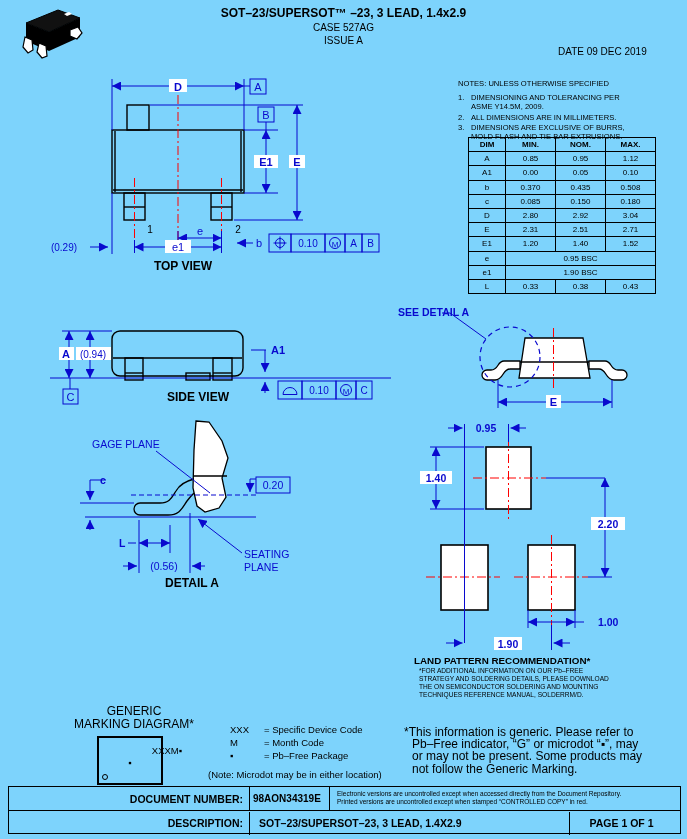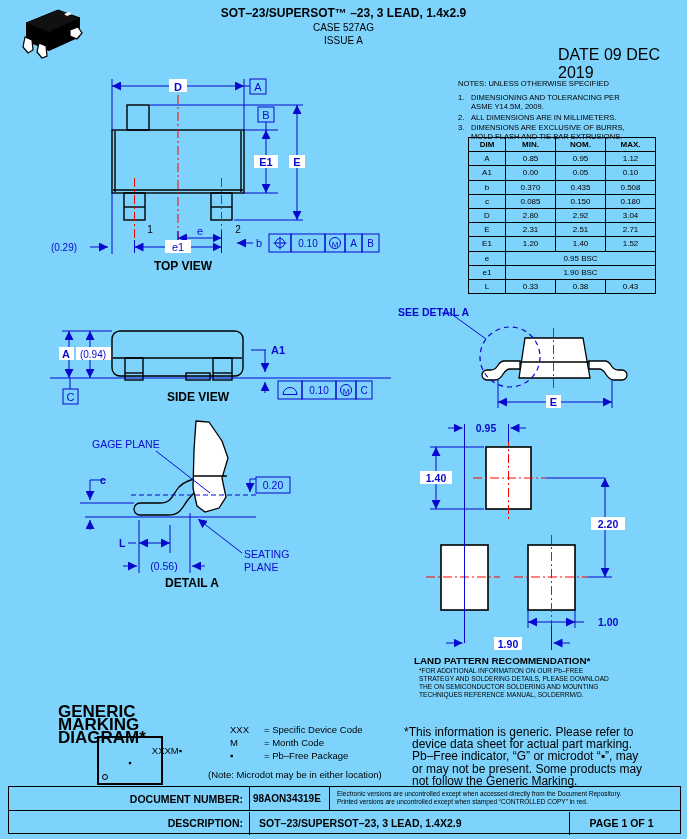--- a/index.html
+++ b/index.html
@@ -3,40 +3,40 @@
 <meta charset="utf-8">
 <style>
   html,body{margin:0;padding:0;background:#888;}
   #sheet{position:relative;width:687px;height:839px;background:#7dd3fc;
     font-family:"Liberation Sans", sans-serif;color:#000;overflow:hidden;}
   .abs{position:absolute;}
   
   #title-block{left:0;top:7px;width:687px;text-align:center;line-height:13.5px;}
   #title-l1{font-size:12px;font-weight:bold;}
   #title-l2,#title-l3{font-size:10px;}
-  #date{left:558px;top:46px;font-size:16px;}
+  #date{left:558px;top:46px;font-size:10px;}
   
   #notes{left:458px;top:79px;width:228px;font-size:7.6px;line-height:9.2px;}
   #notes .hd{margin-bottom:5px;}
   .note-item{display:flex;margin-top:1px;}
   .note-num{width:13px;flex:none;}
   
   #dimtable{left:468px;top:137px;}
   #dimtable table{border-collapse:collapse;}
   #dimtable td,#dimtable th{border:1px solid #000;font-size:8px;text-align:center;
      height:13.2px;padding:0 2px;font-weight:normal;}
   #dimtable th{font-weight:bold;}
   .c-dim{width:32px;} .c-v{width:45px;}
   
   #lp-text{left:414px;top:655px;width:270px;}
   #lp-title{font-size:9.8px;font-weight:bold;}
   #lp-note{font-size:6.6px;line-height:8px;margin-top:1px;padding-left:5px;}
   
-  #mk-title{left:58px;top:705px;width:152px;text-align:left;font-weight:bold;
-     font-size:17px;line-height:13px;}
+  #mk-title{left:58px;top:705px;width:152px;text-align:center;font-weight:normal;
+     font-size:12px;line-height:13px;}
   #mk-box{left:97px;top:736px;width:62px;height:45px;border:2px solid #000;}
   #mk-code{position:absolute;left:0;top:7px;width:100%;text-align:center;font-size:9.5px;margin-left:37px;}
   #mk-dot{position:absolute;left:0;top:19px;width:100%;text-align:center;font-size:9.5px;}
   #mk-micro{position:absolute;left:3px;bottom:3px;width:4px;height:4px;border:1px solid #000;border-radius:50%;}
   #mk-legend{left:230px;top:723px;font-size:9.5px;line-height:13px;}
   .leg-row{display:flex;}
   .leg-sym{width:34px;flex:none;}
   #mk-note{left:208px;top:769px;font-size:9.5px;}
   
   #gen-note{left:404px;top:726px;width:282px;font-size:12px;line-height:12.2px;}
@@ -470,21 +470,20 @@
       </div>
     <div class="leg-row">
         <span class="leg-sym">▪</span>
         <span>= Pb–Free Package</span>
       </div>
   </div>
   <div class="abs" id="mk-note">(Note: Microdot may be in either location)</div>
 
   <div class="abs" id="gen-note">
     <div>*This information is generic. Please refer to</div>
-    <div class="cont">device data sheet for actual part marking.</div>
     <div class="cont">Pb–Free indicator, “G” or microdot “▪”, may</div>
     <div class="cont">or may not be present. Some products may</div>
     <div class="cont">not follow the Generic Marking.</div>
   </div>
 
   <div class="abs" id="footer">
     <div class="f-row" id="f-r1">
       <div class="f-cell f-lab">DOCUMENT NUMBER:</div>
       <div class="f-cell" id="f-docnum">98AON34319E</div>
       <div class="f-cell" id="f-small">

